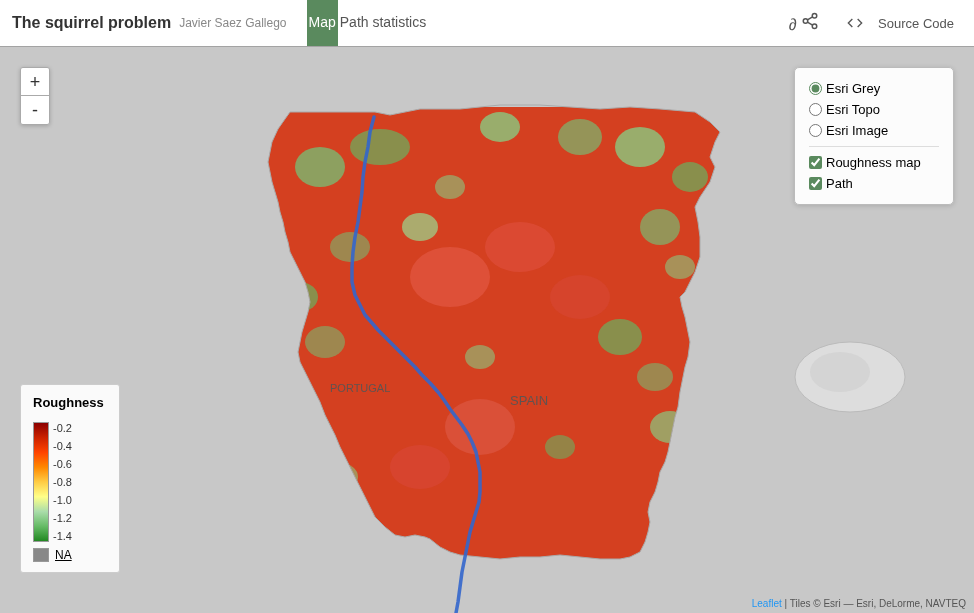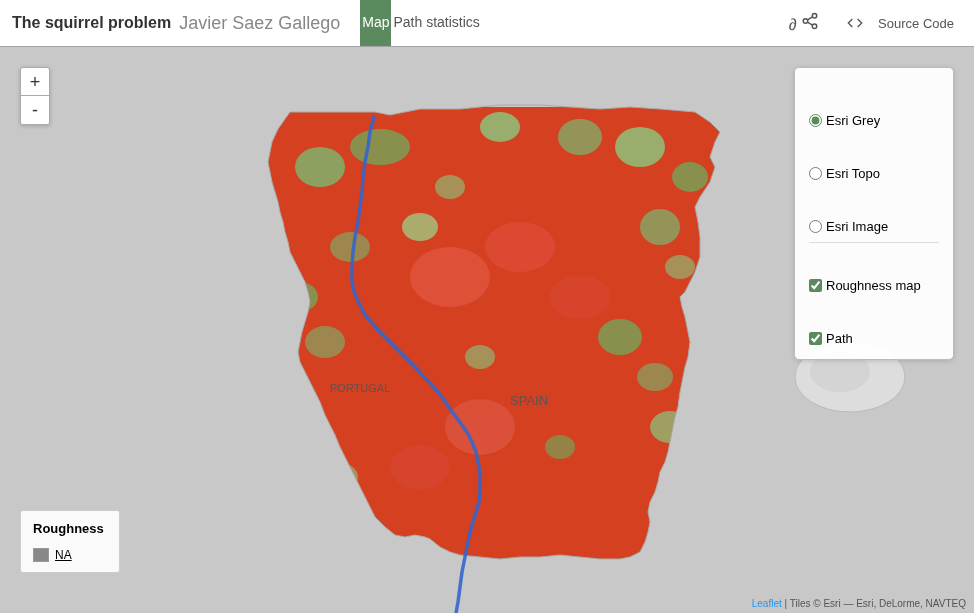--- a/index.html
+++ b/index.html
@@ -16,21 +16,21 @@
       position: relative;
       z-index: 100;
     }
     #app-title {
       font-size: 16px;
       font-weight: 600;
       color: #333;
       margin-right: 8px;
     }
     #app-author {
-      font-size: 18px;
+      font-size: 12px;
       color: #888;
       margin-right: 20px;
     }
     .nav-tabs {
       display: flex;
       height: 100%;
       align-items: stretch;
     }
     .nav-tab {
       display: flex;
@@ -173,21 +173,20 @@
       font-size: 13px;
       min-width: 160px;
       box-shadow: 0 1px 5px rgba(0,0,0,0.15);
     }
     .layer-item {
       display: flex;
       align-items: center;
       gap: 4px;
       padding: 3px 0;
       cursor: pointer;
-      margin-top: 32px;
     }
     .layer-item input[type="radio"],
     .layer-item input[type="checkbox"] {
       cursor: pointer;
       accent-color: #5a8a5e;
     }
     .layer-separator {
       border: none;
       border-top: 1px solid #ddd;
       margin: 5px 0;
@@ -300,20 +299,32 @@
     <path d="M374,70 L370,85 L368,100 L365,115 L363,130 L362,145 L360,160 L358,175 L355,190 L353,205 L352,220 L352,235 L355,248 L360,258 L365,268 L372,276 L378,283 L385,290 L393,298 L400,305 L408,313 L415,320 L422,328 L430,336 L438,345 L444,353 L450,362 L456,370 L462,378 L468,387 L472,395 L476,405 L478,415 L480,425 L480,435 L480,445 L479,455 L476,465 L473,475 L470,485 L468,495 L466,505 L464,515 L462,525 L460,540 L458,555 L456,566" fill="none" stroke="#3366cc" stroke-width="3.5" stroke-linejoin="round" stroke-linecap="round" opacity="0.9"></path>
   </svg>
 
   <div id="zoom-controls">
     <button class="zoom-btn">+</button>
     <button class="zoom-btn">-</button>
   </div>
 
   <div id="legend">
     <div id="legend-title">Roughness</div>
+    <div class="legend-scale">
+      <div class="color-bar"></div>
+      <div class="legend-labels">
+        <span>-0.2</span>
+        <span>-0.4</span>
+        <span>-0.6</span>
+        <span>-0.8</span>
+        <span>-1.0</span>
+        <span>-1.2</span>
+        <span>-1.4</span>
+      </div>
+    </div>
     <div class="na-row">
       <div class="na-box"></div>
       <span>NA</span>
     </div>
   </div>
 
   <div id="layer-control">
     <label class="layer-item">
       <input type="radio" name="basemap" checked="" style="">
       <span>Esri Grey</span>

